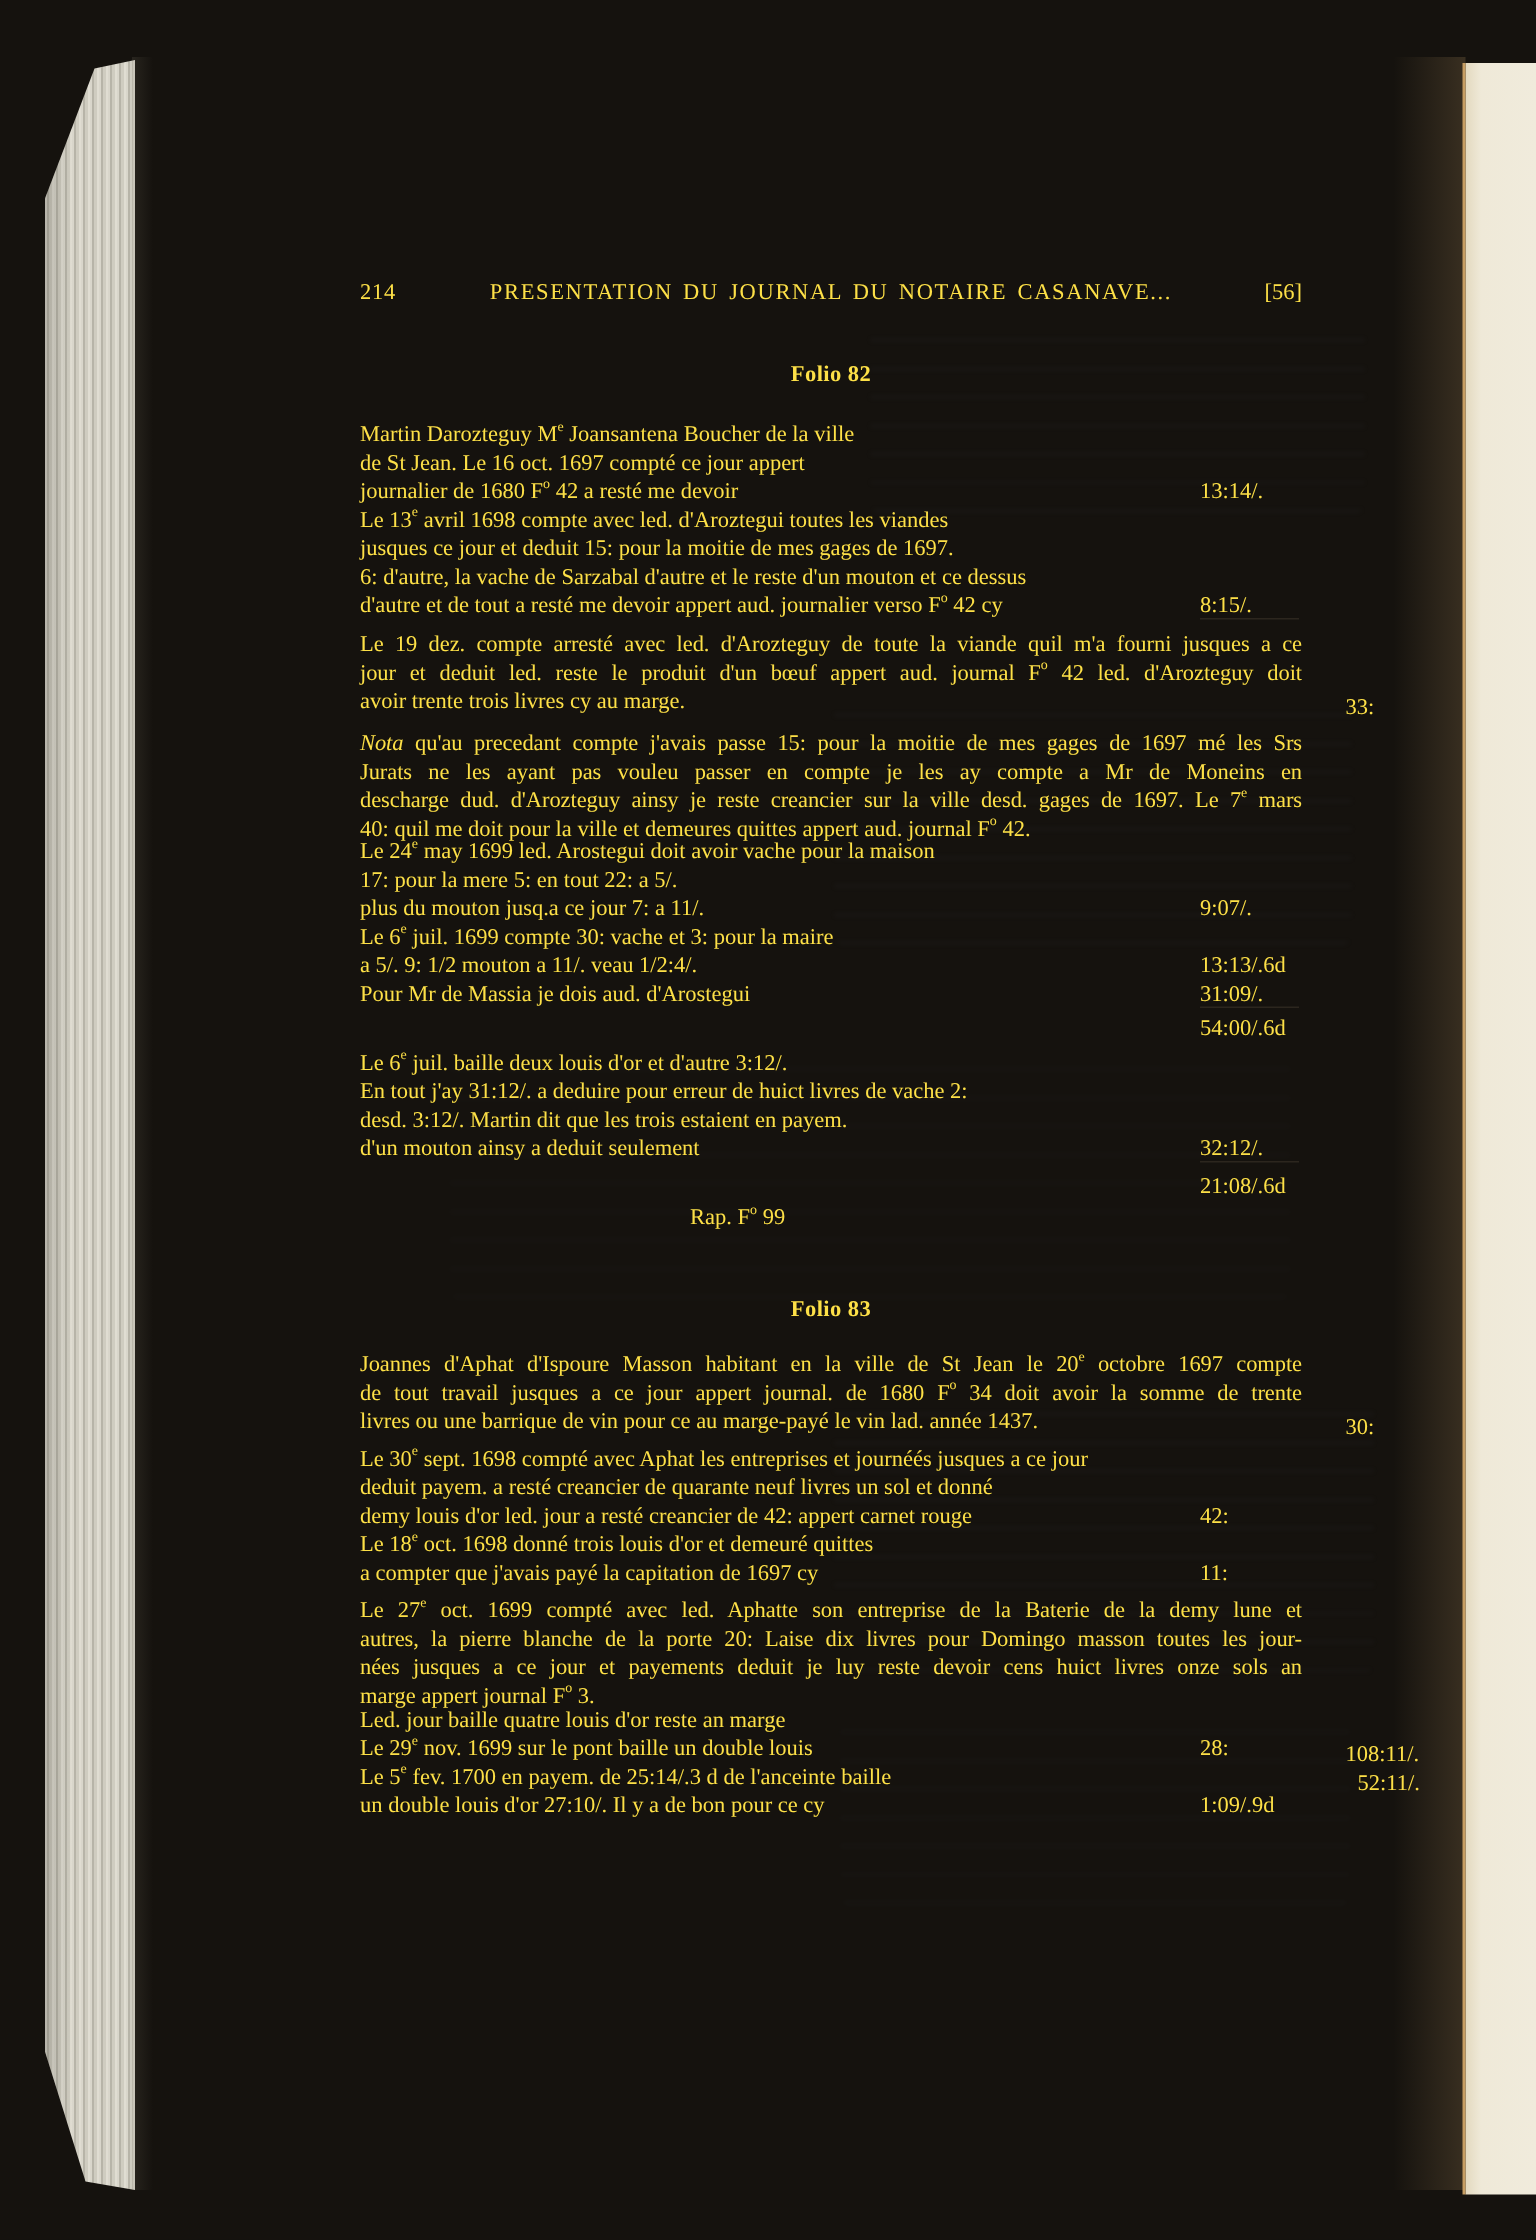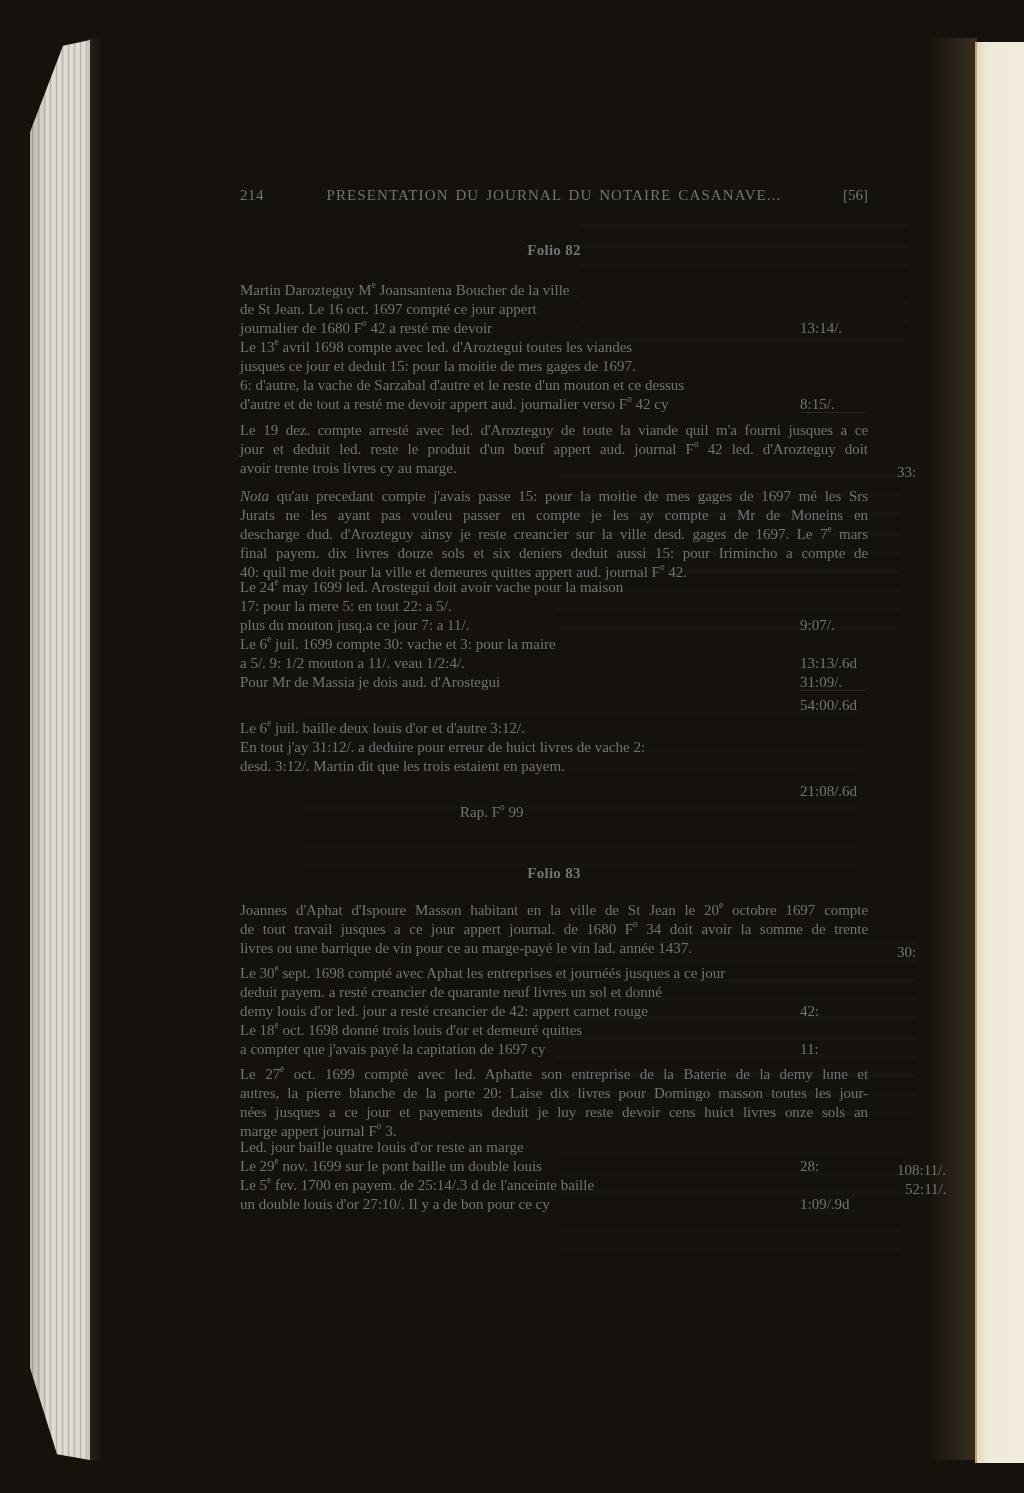--- a/index.html
+++ b/index.html
@@ -45,21 +45,21 @@
   }
   #g1{left:580px;top:212px;width:330px;height:130px;}
   #g2{left:556px;top:470px;width:345px;height:160px;}
   #g3{left:300px;top:706px;width:560px;height:160px;opacity:.7;}
   #g4{left:556px;top:930px;width:360px;height:185px;}
   #g5{left:560px;top:1150px;width:340px;height:120px;opacity:.8;}
 
   
   .content{
     position:absolute;left:240px;top:0;width:628px;
-    color:#737373;font-size:15px;line-height:19px;
+    color:#fde047;font-size:15px;line-height:19px;
   }
   .hrow{margin-top:186px;height:19px;display:flex;align-items:baseline;white-space:nowrap;}
   .hnum{width:70px;letter-spacing:.5px;}
   .htitle{flex:1;text-align:center;letter-spacing:1.1px;word-spacing:2px;}
   .hmark{width:70px;text-align:right;}
   .folio-heading{font-weight:bold;text-align:center;height:19px;letter-spacing:.3px;}
   #fh82{margin-top:36px;}
   #fh83{margin-top:42px;}
   .blk{position:relative;}
   #b1{margin-top:21px;} #b2{margin-top:7px;} #b3{margin-top:9px;}
@@ -119,38 +119,36 @@
     <div class="blk" id="b3">
         <div class="line just">
           <span class="t"><i>Nota</i> qu'au precedant compte j'avais passe 15: pour la moitie de mes gages de 1697 mé les Srs</span>
         </div>
         <div class="line just">
           <span class="t">Jurats ne les ayant pas vouleu passer en compte je les ay compte a Mr de Moneins en</span>
         </div>
         <div class="line just">
           <span class="t">descharge dud. d'Arozteguy ainsy je reste creancier sur la ville desd. gages de 1697. Le 7<sup>e</sup> mars</span>
         </div>
-        <div class="line just">
-          <span class="t">final payem. dix livres douze sols et six deniers deduit aussi 15: pour Irimincho a compte de</span>
-        </div>
         <div class="line"><span class="t">40: quil me doit pour la ville et demeures quittes appert aud. journal F<sup>o</sup> 42.</span></div>
       </div>
     <div class="blk" id="b4">
         <div class="line"><span class="t">Le 24<sup>e</sup> may 1699 led. Arostegui doit avoir vache pour la maison</span></div>
         <div class="line"><span class="t">17: pour la mere 5: en tout 22: a 5/.</span></div>
         <div class="line"><span class="t">plus du mouton jusq.a ce jour 7: a 11/.</span><span class="amt">9:07/.</span></div>
         <div class="line"><span class="t">Le 6<sup>e</sup> juil. 1699 compte 30: vache et 3: pour la maire</span></div>
         <div class="line"><span class="t">a 5/. 9: 1/2 mouton a 11/. veau 1/2:4/.</span><span class="amt">13:13/.6d</span></div>
         <div class="line"><span class="t">Pour Mr de Massia je dois aud. d'Arostegui</span><span class="amt u">31:09/.</span></div>
         <div class="line" style="margin-top: 4px;"><span class="t"></span><span class="amt">54:00/.6d</span></div>
       </div>
     <div class="blk" id="b5">
         <div class="line"><span class="t">Le 6<sup>e</sup> juil. baille deux louis d'or et d'autre 3:12/.</span></div>
         <div class="line"><span class="t">En tout j'ay 31:12/. a deduire pour erreur de huict livres de vache 2:</span></div>
         <div class="line"><span class="t">desd. 3:12/. Martin dit que les trois estaient en payem.</span></div>
+        <div class="line"><span class="t">d'un mouton ainsy a deduit seulement</span><span class="amt u">32:12/.</span></div>
         <div class="line" style="margin-top: 6px;"><span class="t"></span><span class="amt">21:08/.6d</span></div>
         <div class="line" style="margin-top: 2px;"><span class="t" style="padding-left: 220px;">Rap. F<sup>o</sup> 99</span></div>
       </div>
 
     <div class="folio-heading" id="fh83">Folio 83</div>
     <div class="blk" id="b6">
         <div class="line just">
           <span class="t">Joannes d'Aphat d'Ispoure Masson habitant en la ville de St Jean le 20<sup>e</sup> octobre 1697 compte</span>
         </div>
         <div class="line just">

